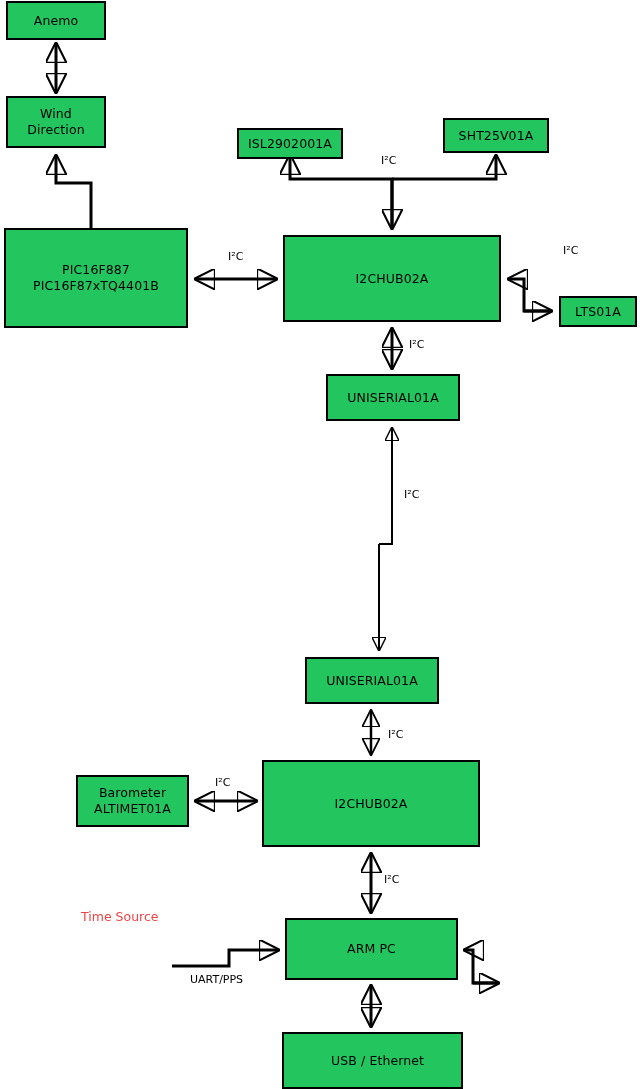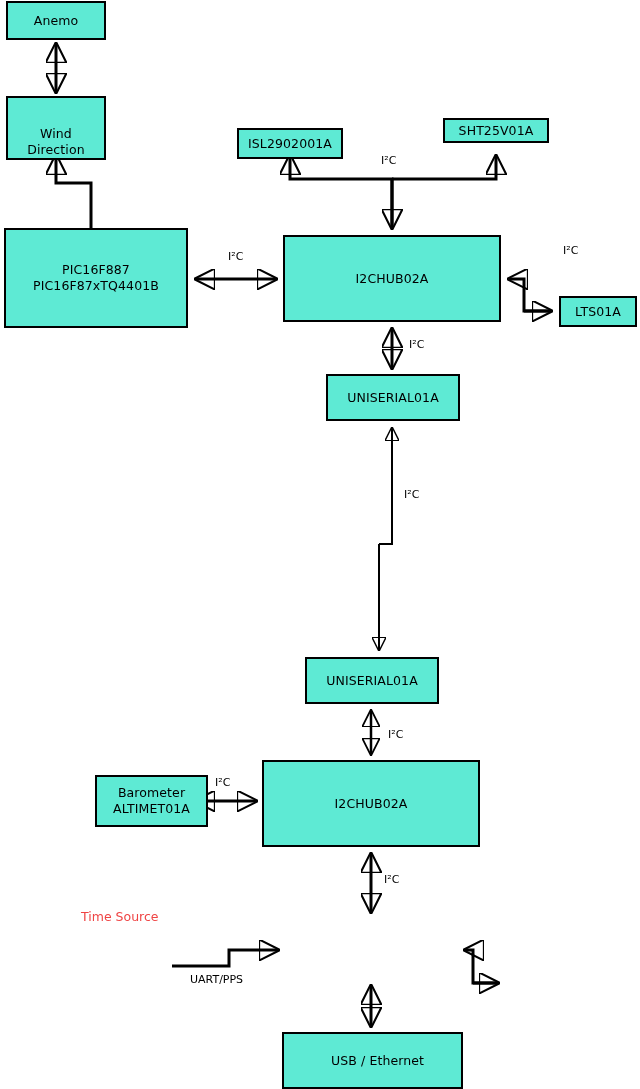--- a/index.html
+++ b/index.html
@@ -27,21 +27,21 @@
   }
   svg#wires path,
   svg#wires line {
     stroke: #000000;
     fill: none;
   }
   .node {
     position: absolute;
     box-sizing: border-box;
     border: 2px solid #000000;
-    background: #5eead4;
+    background: #22c55e;
     display: flex;
     align-items: center;
     justify-content: center;
     text-align: center;
     color: #000000;
     font-size: 12.5px;
     line-height: 1.28;
     letter-spacing: 0.1px;
   }
   .node .node-label {
@@ -108,35 +108,35 @@
     <path d="M 498 983 L 473 983 L 473 950 L 465 950" stroke-width="3" marker-end="url(#arrow)"></path>
     <path d="M 473 983 L 498 983" stroke-width="3" marker-end="url(#arrow)"></path>
 
     <line x1="371" y1="986" x2="371" y2="1026" stroke-width="3" marker-start="url(#arrow)" marker-end="url(#arrow)"></line>
   </svg>
 
   <div class="node" style="left:6px; top:1px; width:100px; height:39px;">
     <span class="node-label">Anemo</span>
   </div>
 
-  <div class="node" style="left:6px; top:96px; width:100px; height:64px;align-items:flex-end;">
+  <div class="node" style="left:6px; top:96px; width:100px; height:52px;">
     <span class="node-label">Wind
 Direction</span>
   </div>
 
   <div class="node" style="left:4px; top:228px; width:184px; height:100px;">
     <span class="node-label">PIC16F887
 PIC16F87xTQ4401B</span>
   </div>
 
   <div class="node" style="left:237px; top:128px; width:106px; height:31px;">
     <span class="node-label">ISL2902001A</span>
   </div>
 
-  <div class="node" style="left:443px; top:118px; width:106px; height:25px;">
+  <div class="node" style="left:443px; top:118px; width:106px; height:35px;">
     <span class="node-label">SHT25V01A</span>
   </div>
 
   <div class="node" style="left:283px; top:235px; width:218px; height:87px;">
     <span class="node-label">I2CHUB02A</span>
   </div>
 
   <div class="node" style="left:559px; top:296px; width:78px; height:31px;">
     <span class="node-label">LTS01A</span>
   </div>
@@ -146,26 +146,29 @@
   </div>
 
   <div class="node" style="left:305px; top:657px; width:134px; height:47px;">
     <span class="node-label">UNISERIAL01A</span>
   </div>
 
   <div class="node" style="left:262px; top:760px; width:218px; height:87px;">
     <span class="node-label">I2CHUB02A</span>
   </div>
 
-  <div class="node" style="left:76px; top:775px; width:113px; height:52px;margin-left:19px;">
+  <div class="node" style="left:76px; top:775px; width:113px; height:52px;">
     <span class="node-label">Barometer
 ALTIMET01A</span>
   </div>
 
 
+  <div class="node" style="left:285px; top:918px; width:173px; height:62px;">
+    <span class="node-label">ARM PC</span>
+  </div>
 
 
   <div class="node" style="left:282px; top:1032px; width:181px; height:57px;padding-left:10px;">
     <span class="node-label">USB / Ethernet</span>
   </div>
 
   <span class="edge-label" style="left:381px; top:155px;">I²C</span>
   <span class="edge-label" style="left:228px; top:251px;">I²C</span>
   <span class="edge-label" style="left:563px; top:245px;">I²C</span>
   <span class="edge-label" style="left:409px; top:339px;">I²C</span>

